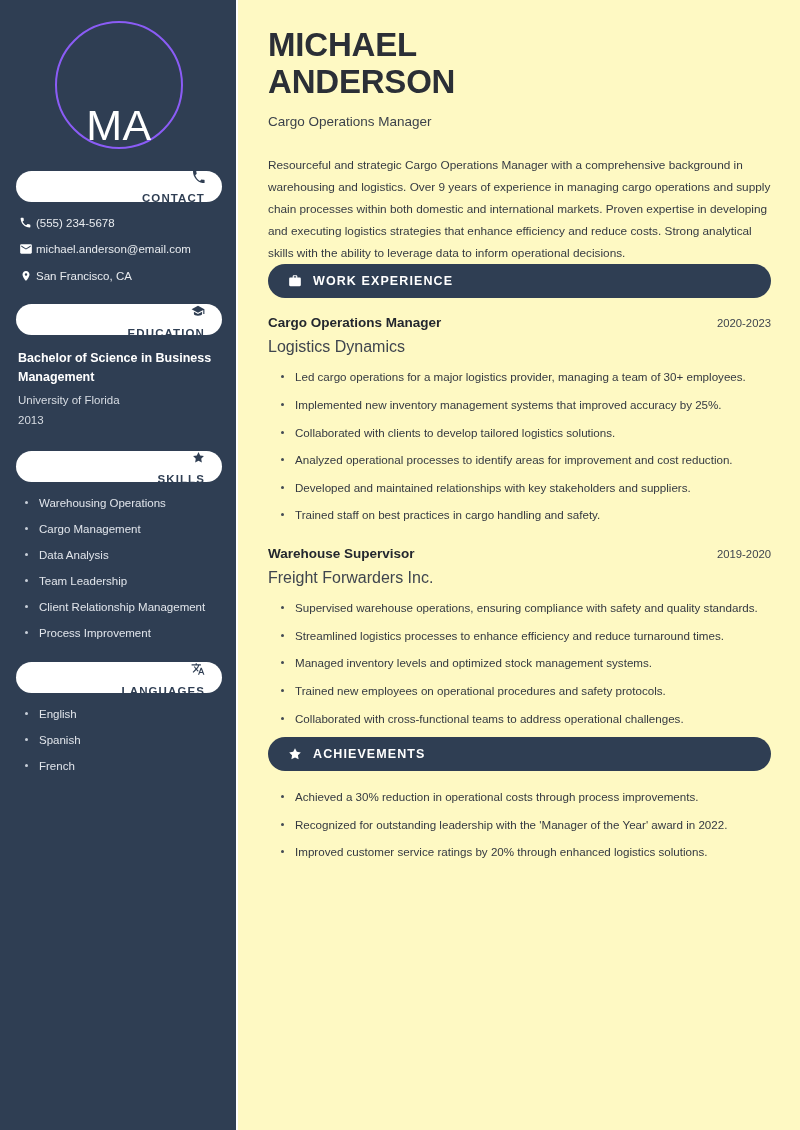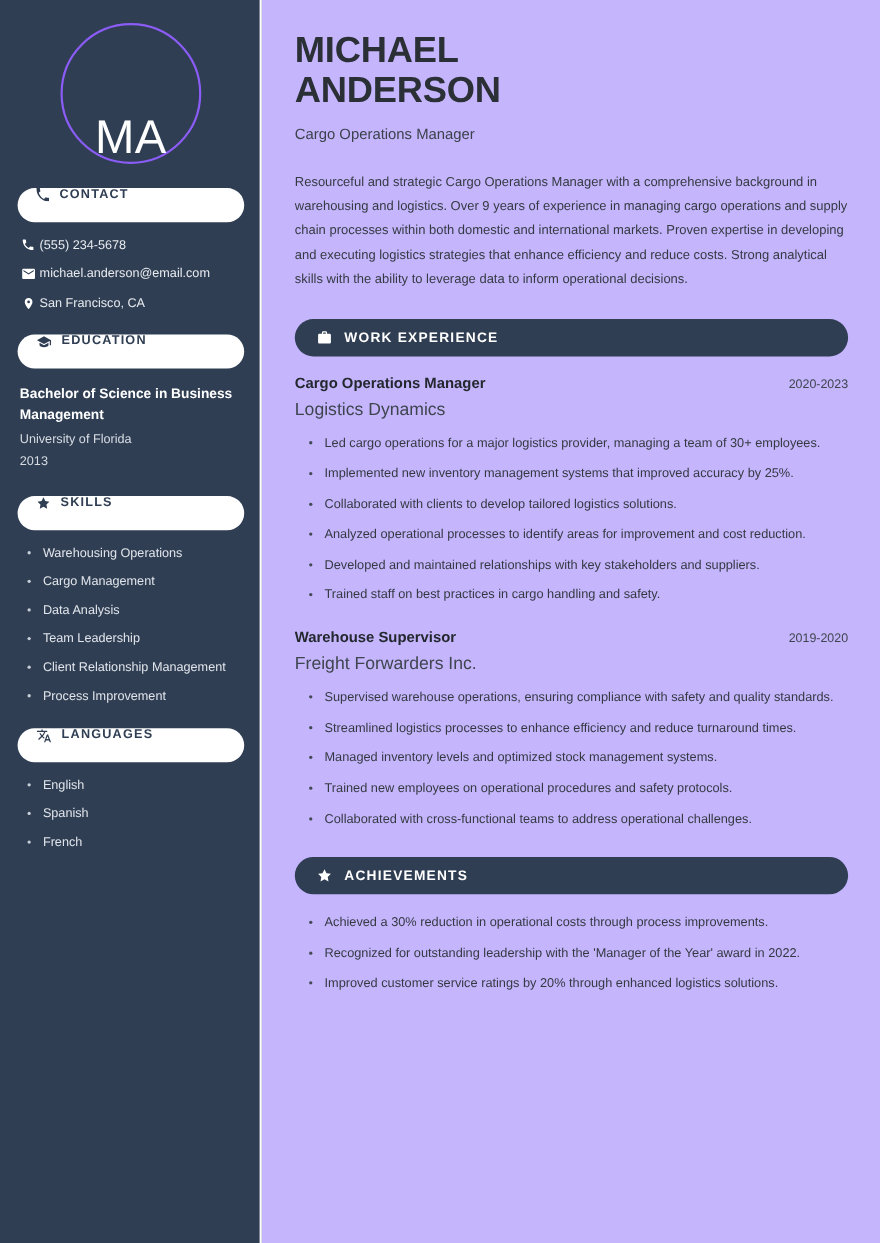--- a/index.html
+++ b/index.html
@@ -59,24 +59,25 @@
     color: #ffffff;
     line-height: 1;
   }
 
   
   .pill {
     background: #ffffff;
     border-radius: 999px;
     height: 31px;
     display: flex;
-    align-items: flex-start;
+    align-items: flex-end;
     gap: 9px;
     padding: 0 17px;
     margin-bottom: 14px;
+    flex-direction: column;
   }
   .pill-label {
     color: #2f3e53;
     font-size: 11.5px;
     font-weight: bold;
     letter-spacing: 1.1px;
   }
   .pill-icon {
     display: flex;
     align-items: center;
@@ -134,21 +135,21 @@
     position: absolute;
     left: 0; top: 5px;
     width: 3px; height: 3px;
     border-radius: 50%;
     background: #c8cfd9;
   }
 
   
   .main {
     flex: 1;
-    background: #c4b5fd;
+    background: #fef9c3;
     padding: 26px 29px 0 30px;
   }
 
   .name {
     font-size: 33px;
     font-weight: bold;
     color: #2b2f36;
     line-height: 1.13;
     letter-spacing: -0.2px;
   }
@@ -167,21 +168,20 @@
   }
 
   .section-bar {
     background: #2f3e53;
     border-radius: 999px;
     height: 34px;
     display: flex;
     align-items: center;
     gap: 11px;
     padding: 0 20px;
-    margin-top: 26px;
     margin-bottom: 17px;
   }
   .section-bar-label {
     color: #ffffff;
     font-size: 12.5px;
     font-weight: bold;
     letter-spacing: 1.1px;
   }
   .section-bar .pill-icon { color: #ffffff; }
 

